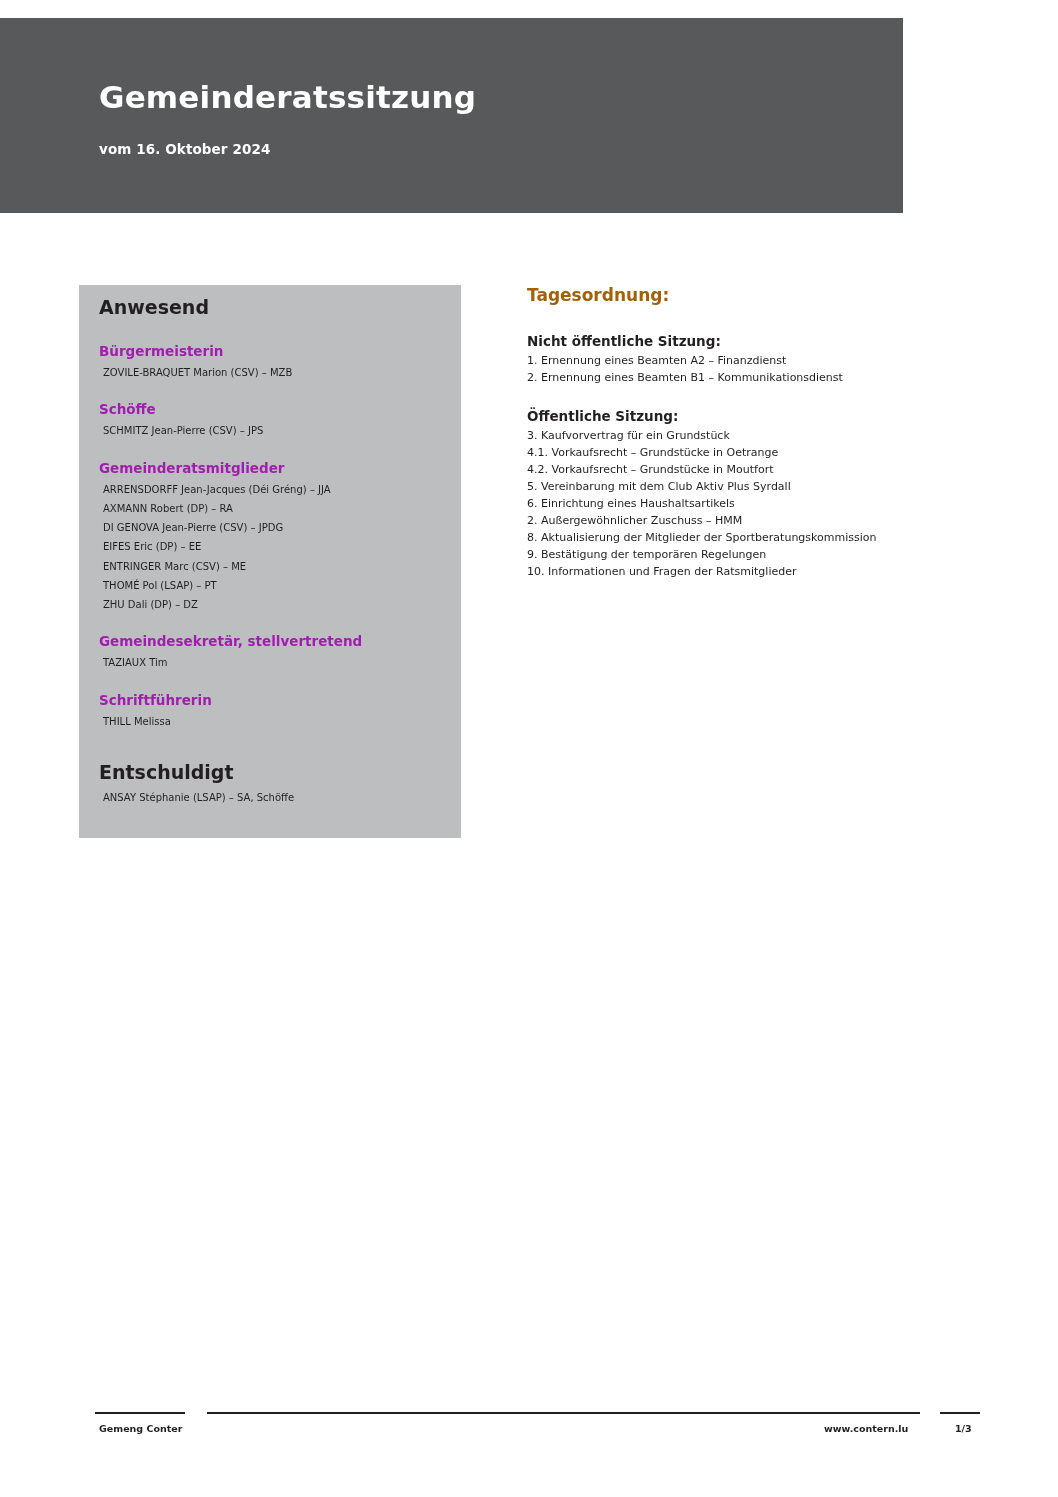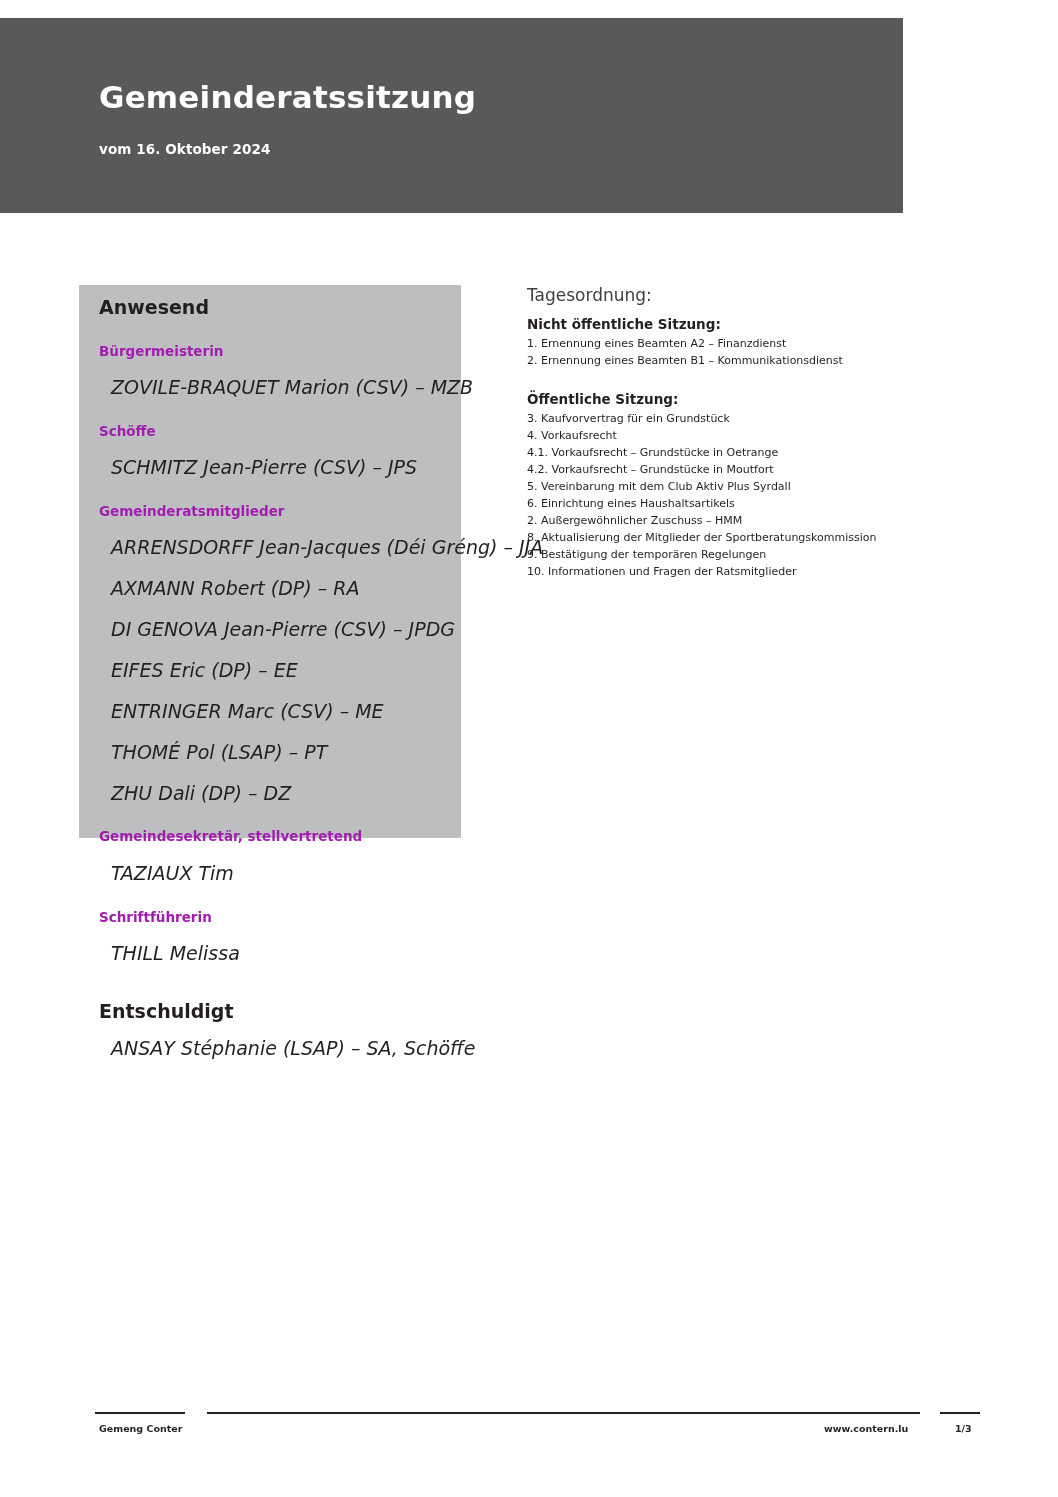--- a/index.html
+++ b/index.html
@@ -75,41 +75,40 @@
     margin-bottom: 19px;
   }
   .group-title {
     font-size: 13.5px;
     font-weight: bold;
     color: #a21caf;
     line-height: 1.5;
     margin: 0;
   }
   .group-line {
-    font-size: 19px;
+    font-size: 10px;
     font-weight: normal;
     color: #231f20;
     line-height: 1.52;
-    margin: 12px;
+    margin: 4px;
     white-space: nowrap;
-    font-style: italic;
   }
 
   
   .agenda {
     position: absolute;
     left: 527px;
     top: 285px;
     width: 500px;
   }
   .agenda-heading {
     font-size: 17px;
-    font-weight: normal;
-    color: #404040;
-    margin: 0 0 9px 0;
+    font-weight: bold;
+    color: #a16207;
+    margin: 0 0 26px 0;
   }
   .agenda-subheading {
     font-size: 13.5px;
     font-weight: bold;
     color: #231f20;
     margin: 0 0 2px 0;
     line-height: 1.5;
   }
   .agenda-item {
     font-size: 11px;
@@ -217,21 +216,20 @@
   <h2 class="agenda-heading">Tagesordnung:</h2>
 
   <p class="agenda-subheading">Nicht öffentliche Sitzung:</p>
   <p class="agenda-item">1. Ernennung eines Beamten A2 – Finanzdienst</p>
   <p class="agenda-item">2. Ernennung eines Beamten B1 – Kommunikationsdienst</p>
 
   <div class="agenda-gap"></div>
 
   <p class="agenda-subheading">Öffentliche Sitzung:</p>
   <p class="agenda-item">3. Kaufvorvertrag für ein Grundstück</p>
-  <p class="agenda-item">4. Vorkaufsrecht</p>
   <p class="agenda-item">4.1. Vorkaufsrecht – Grundstücke in Oetrange</p>
   <p class="agenda-item">4.2. Vorkaufsrecht – Grundstücke in Moutfort</p>
   <p class="agenda-item">5. Vereinbarung mit dem Club Aktiv Plus Syrdall</p>
   <p class="agenda-item">6. Einrichtung eines Haushaltsartikels</p>
   <p class="agenda-item">2. Außergewöhnlicher Zuschuss – HMM</p>
   <p class="agenda-item">8. Aktualisierung der Mitglieder der Sportberatungskommission</p>
   <p class="agenda-item">9. Bestätigung der temporären Regelungen</p>
   <p class="agenda-item">10. Informationen und Fragen der Ratsmitglieder</p>
 </div>
 

